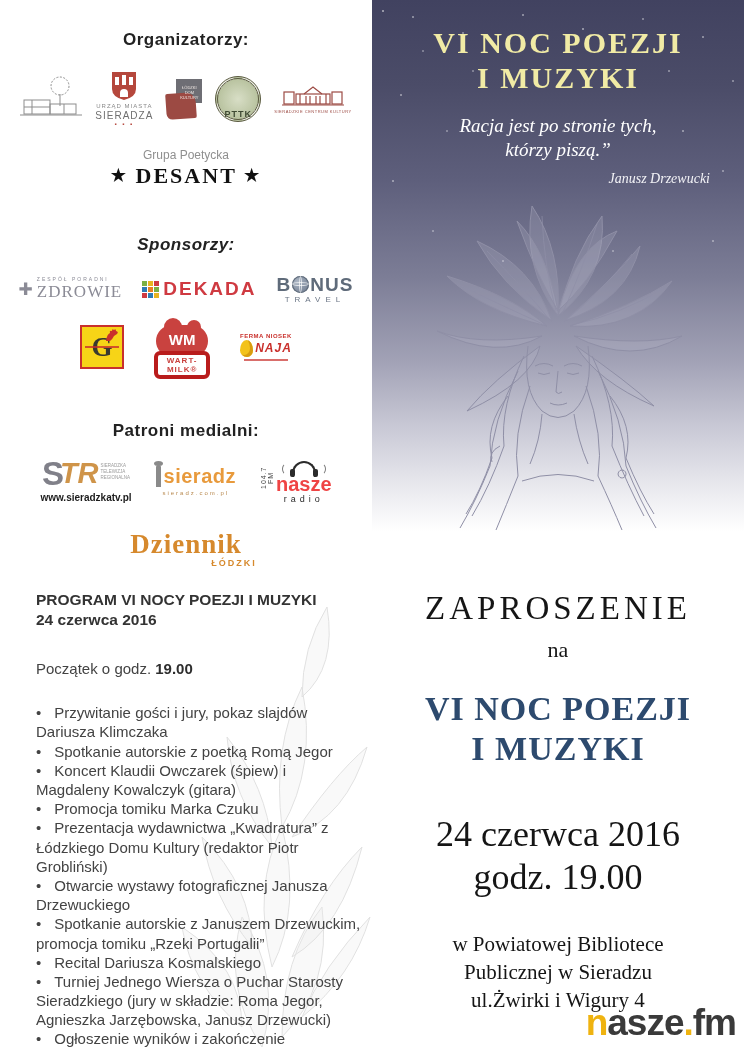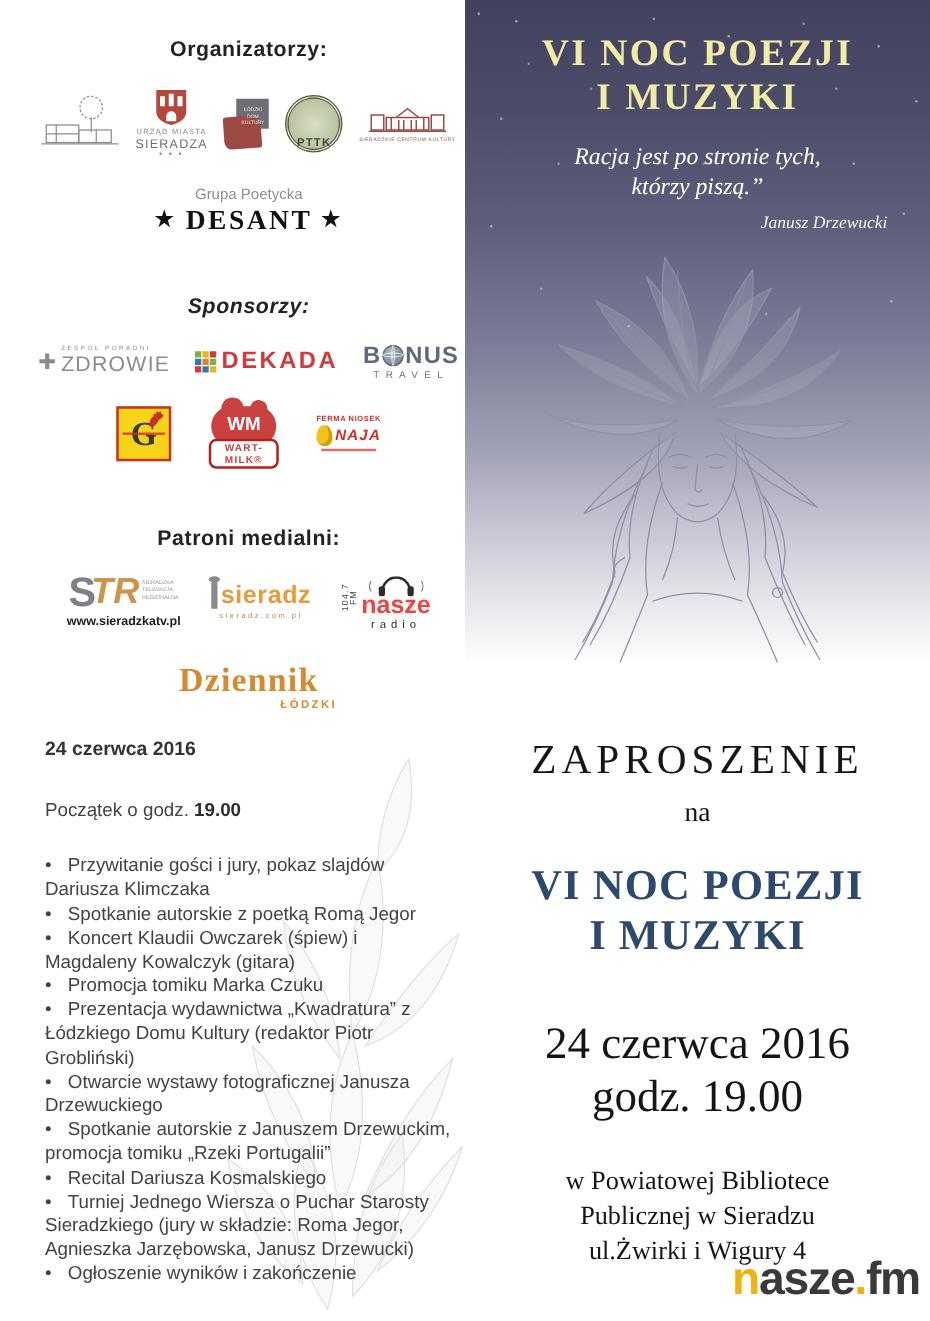--- a/index.html
+++ b/index.html
@@ -1,19 +1,19 @@
 <!DOCTYPE html>
 <html><head>
 <meta charset="utf-8">
 <style>
   html,body{margin:0;padding:0;background:#e8e8e8;}
   .page{position:relative;width:744px;height:1057px;background:#ffffff;overflow:hidden;
         font-family:"Liberation Sans",sans-serif;margin:0 auto;}
   
-  .q-tl{position:absolute;left:0;top:0;width:372px;height:532px;text-align:center;padding-left:13px;}
+  .q-tl{position:absolute;left:0;top:0;width:372px;height:532px;text-align:center;}
   .q-tr{position:absolute;left:372px;top:0;width:372px;height:532px;overflow:hidden;
         background:linear-gradient(180deg,#414260 0%,#4b4c68 16%,#5e5f7c 34%,#7c7d96 52%,
                    #a2a2b6 68%,#c8c8d5 80%,#ededf1 93%,#ffffff 100%);}
   .q-bl{position:absolute;left:0;top:532px;width:372px;height:525px;}
   .q-br{position:absolute;left:372px;top:532px;width:372px;height:525px;text-align:center;
         font-family:"Liberation Serif",serif;color:#151515;}
   
   .sec-heading{font-weight:bold;font-size:17px;color:#222;letter-spacing:.5px;}
   .org-heading{padding-top:30px;}
   .logo-row{display:flex;justify-content:center;align-items:center;gap:13px;margin-top:16px;height:66px;}
@@ -35,21 +35,21 @@
   .group-brand{font-family:"Liberation Serif",serif;font-weight:bold;font-size:22px;color:#111;
                letter-spacing:2px;margin-top:1px;}
   .group-brand .star{font-size:17px;position:relative;top:-2px;}
   
   .sp-heading{margin-top:46px;font-style:italic;}
   .sp-row1{display:flex;justify-content:center;align-items:center;gap:20px;margin-top:14px;height:40px;}
   .sp-row2{display:flex;justify-content:center;align-items:center;gap:26px;margin-top:14px;height:48px;}
   .zdrowie{display:flex;align-items:center;gap:4px;color:#8b8b96;}
   .zdrowie .cross{font-size:17px;line-height:1;}
   .zdrowie .top{font-size:5px;letter-spacing:2px;text-align:left;}
-  .zdrowie .main{font-family:Liberation Sans, sans-serif;font-size:17px;letter-spacing:1px;text-align:left;}
+  .zdrowie .main{font-family:Liberation Serif, serif;font-size:17px;letter-spacing:1px;text-align:left;}
   .dekada{display:flex;align-items:center;gap:4px;}
   .mosaic{display:grid;grid-template-columns:repeat(3,5px);grid-auto-rows:5px;gap:1px;}
   .mosaic i{display:block;}
   .dekada .txt{font-size:19px;font-weight:bold;color:#cf3a41;letter-spacing:2px;}
   .bonus{display:flex;flex-direction:column;align-items:center;line-height:1;}
   .bonus .word{display:flex;align-items:center;font-size:19px;font-weight:bold;color:#5f6b7a;letter-spacing:1px;}
   .globe{width:17px;height:17px;border-radius:50%;margin:0 1px;
          background:radial-gradient(circle at 35% 35%,#aeb8c6,#7a8699 70%);
          box-shadow:inset 0 0 0 1px #5f6b7a;position:relative;}
   .globe:before{content:"";position:absolute;left:7px;top:0;width:3px;height:17px;border-radius:50%;
@@ -59,21 +59,21 @@
   .bonus .sub{font-size:8px;color:#6b7686;letter-spacing:5px;margin-top:2px;}
   .glogo{position:relative;width:40px;height:40px;background:#f7d417;border:2px solid #c9302c;
          display:flex;align-items:center;justify-content:center;}
   .glogo .g{font-family:"Liberation Serif",serif;font-size:27px;font-weight:bold;color:#39392f;line-height:1;}
   .glogo .band{position:absolute;left:3px;right:3px;top:19px;height:2px;background:#c9302c;opacity:.8;}
   .wartmilk{position:relative;width:64px;height:44px;}
   .wm-cloud{position:absolute;left:6px;top:0;width:52px;height:32px;background:#c9423f;border-radius:16px;}
   .wm-cloud:before{content:"";position:absolute;left:8px;top:-7px;width:18px;height:18px;background:#c9423f;border-radius:50%;}
   .wm-cloud:after{content:"";position:absolute;right:7px;top:-5px;width:14px;height:14px;background:#c9423f;border-radius:50%;}
   .wm-txt{position:absolute;left:0;right:0;top:6px;text-align:center;color:#fff;font-weight:bold;font-size:15px;z-index:1;}
-  .wm-pill{position:absolute;left:4px;right:4px;top:26px;background:#fff;border:2px solid #b91c1c;border-radius:6px;
+  .wm-pill{position:absolute;left:4px;right:4px;top:26px;background:#fff;border:4px solid #b91c1c;border-radius:6px;
            font-size:8px;font-weight:bold;color:#c9423f;letter-spacing:1px;padding:1px 0;z-index:1;}
   .ferma{display:flex;flex-direction:column;align-items:center;line-height:1.1;}
   .ferma .l1{font-size:6px;font-weight:bold;color:#c9302c;letter-spacing:.5px;}
   .ferma .mid{display:flex;align-items:center;gap:2px;}
   .egg{width:13px;height:17px;background:#f3c21a;border-radius:50% 50% 46% 54%/60% 60% 40% 40%;
        box-shadow:inset -3px -2px 0 #d89c10;}
   .ferma .l2{font-size:12px;font-weight:bold;font-style:italic;color:#c9302c;letter-spacing:1px;}
   .ferma .rule{width:44px;height:2px;background:#c9302c;opacity:.7;margin-top:2px;}
   
   .pat-heading{margin-top:50px;}
@@ -394,20 +394,21 @@
         <path d="M150 370 Q180 300 220 260 Q200 340 150 370Z"></path>
         <path d="M110 360 Q70 310 60 250 Q110 300 110 360Z"></path>
         <path d="M140 240 Q130 160 160 100 Q175 180 140 240Z"></path>
         <path d="M150 250 Q190 190 225 160 Q205 230 150 250Z"></path>
         <path d="M130 260 Q90 210 85 150 Q125 200 130 260Z"></path>
         <path d="M160 110 Q160 60 185 20 Q195 80 160 110Z"></path>
       </g>
     </svg>
     <div class="program">
       <div class="prog-heading">
+        <span style="display:block">PROGRAM VI NOCY POEZJI I MUZYKI</span>
         <span style="display:block">24 czerwca 2016</span>
       </div>
       <div class="prog-start"><span>Początek o godz. </span><b>19.00</b></div>
       <ul class="prog-list">
         <li>Przywitanie gości i jury, pokaz slajdów Dariusza Klimczaka</li>
         <li>Spotkanie autorskie z poetką Romą Jegor</li>
         <li>Koncert Klaudii Owczarek (śpiew) i Magdaleny Kowalczyk (gitara)</li>
         <li>Promocja tomiku Marka Czuku</li>
         <li>Prezentacja wydawnictwa „Kwadratura” z Łódzkiego Domu Kultury (redaktor Piotr Grobliński)</li>
         <li>Otwarcie wystawy fotograficznej Janusza Drzewuckiego</li>

